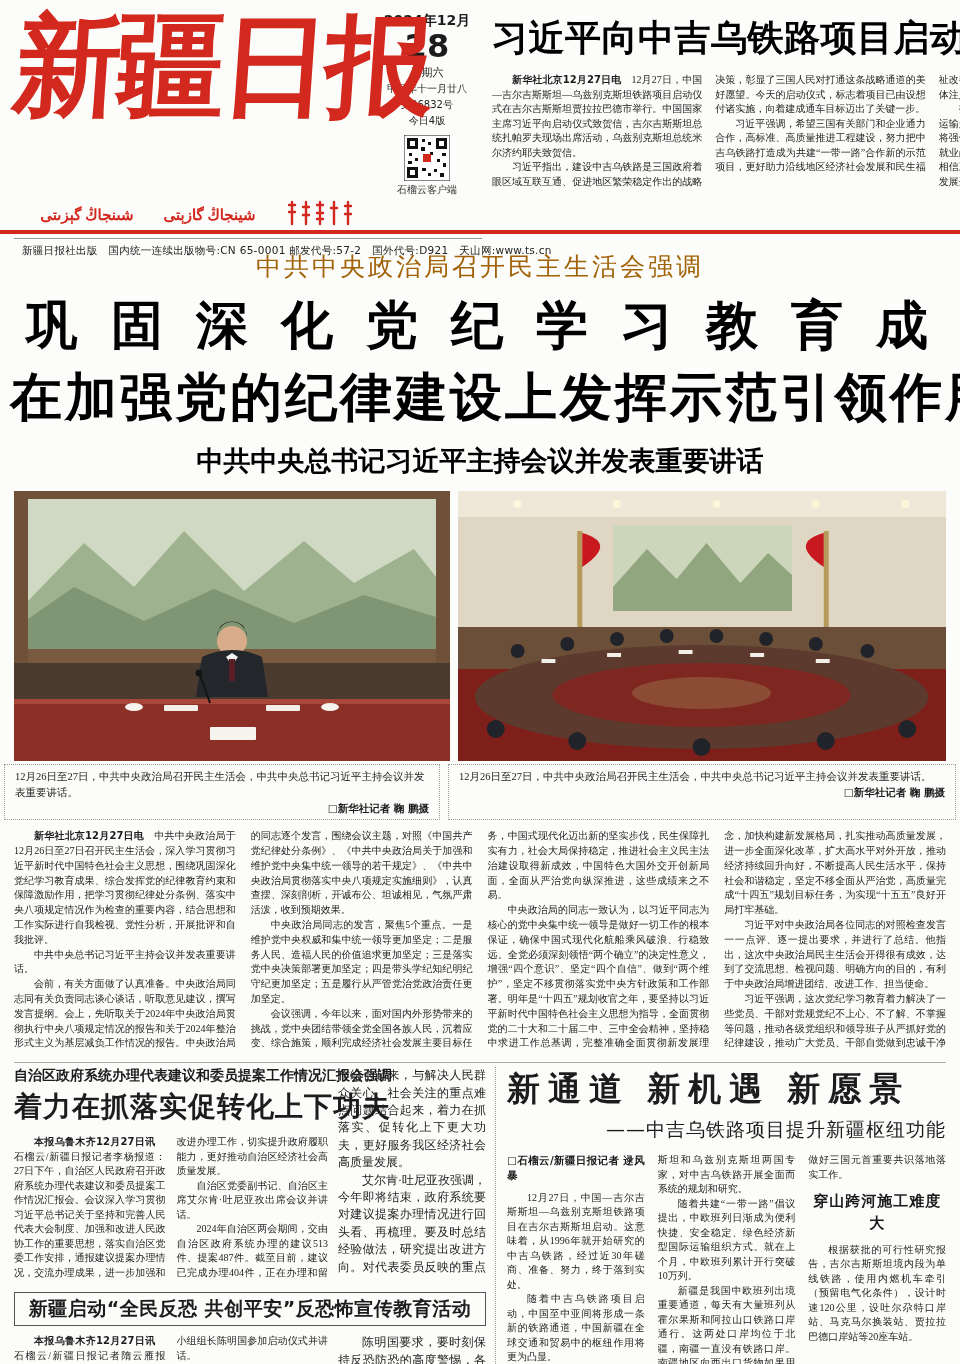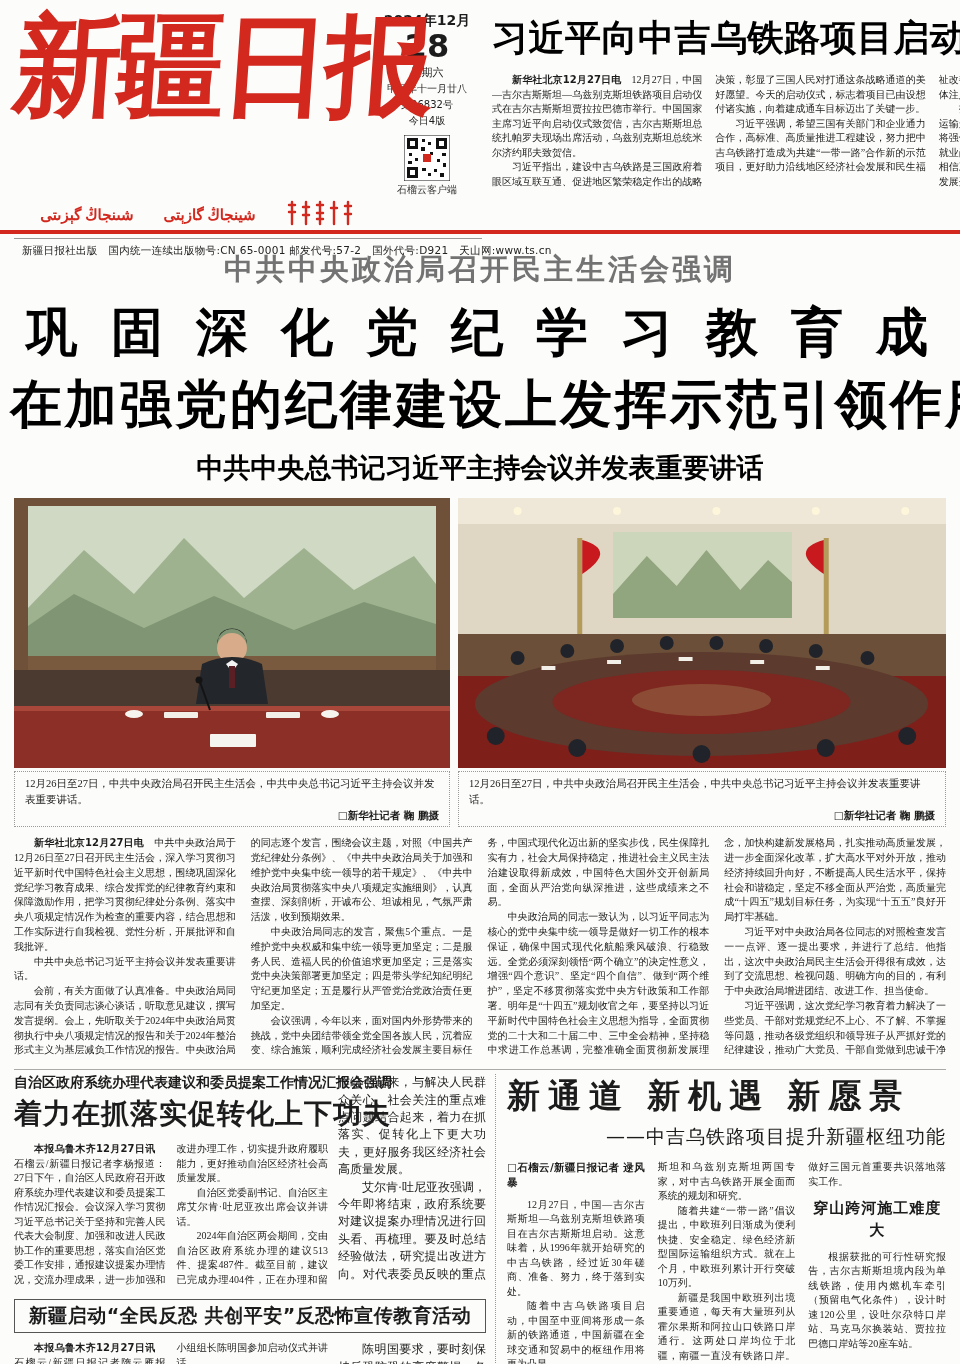--- a/index.html
+++ b/index.html
@@ -34,30 +34,30 @@
   .topstory h1{font-family:"DejaVu Sans",sans-serif;font-weight:900;font-size:36px;letter-spacing:.5px;
     white-space:nowrap;margin:2px 0 10px;color:#000}
   .ts-cols{column-count:3;column-gap:13px;font-size:10px;line-height:1.45;text-align:justify;height:128px;overflow:hidden}
   p.para{margin:0;text-indent:2em}
   .dateline{font-family:"DejaVu Sans",sans-serif;font-weight:700}
 
   .redrule{height:4px;background:var(--red);margin:4px 0 0}
 
   
   .lead-head{text-align:center;padding:16px 10px 4px;font-family:"DejaVu Sans",sans-serif}
-  .kicker{font-size:29px;font-weight:700;letter-spacing:3px;color:#737373}
+  .kicker{font-size:25px;font-weight:400;letter-spacing:3px;color:#a16207}
   .h1a{font-size:52px;font-weight:900;letter-spacing:33px;white-space:nowrap;margin-top:8px;color:#000;text-indent:16px}
   .h1b{font-size:52px;font-weight:900;letter-spacing:3px;white-space:nowrap;margin-top:2px;color:#000}
   .lead-sub{font-family:"DejaVu Serif",serif;font-weight:700;font-size:27px;margin-top:10px;color:#000}
 
   
   .photos{display:grid;grid-template-columns:436px 1fr;gap:8px;padding:0 14px;margin-top:8px}
   .photo{height:270px;position:relative;overflow:hidden;background:#777}
   .photo svg{display:block;width:100%;height:100%}
-  .caps{display:grid;grid-template-columns:436px 1fr;gap:8px;padding:0 14px;margin-top:3px}
+  .caps{display:grid;grid-template-columns:436px 1fr;gap:8px;padding:0 4px;margin-top:3px}
   .photocap{border:1px dotted #9a9a9a;padding:4px 10px 3px;font-size:10.5px;line-height:1.5}
   .photocap .credit{display:block;text-align:right;font-family:"DejaVu Sans",sans-serif;font-weight:700;font-size:10.5px}
 
   
   .mainbody{padding:0 14px;margin-top:9px}
   .mb-cols{column-count:4;column-gap:15px;font-size:10px;line-height:1.48;text-align:justify;height:224px;overflow:hidden}
 
   .hrule{border-top:1px solid #aaa;margin:9px 14px 0}
 
   

